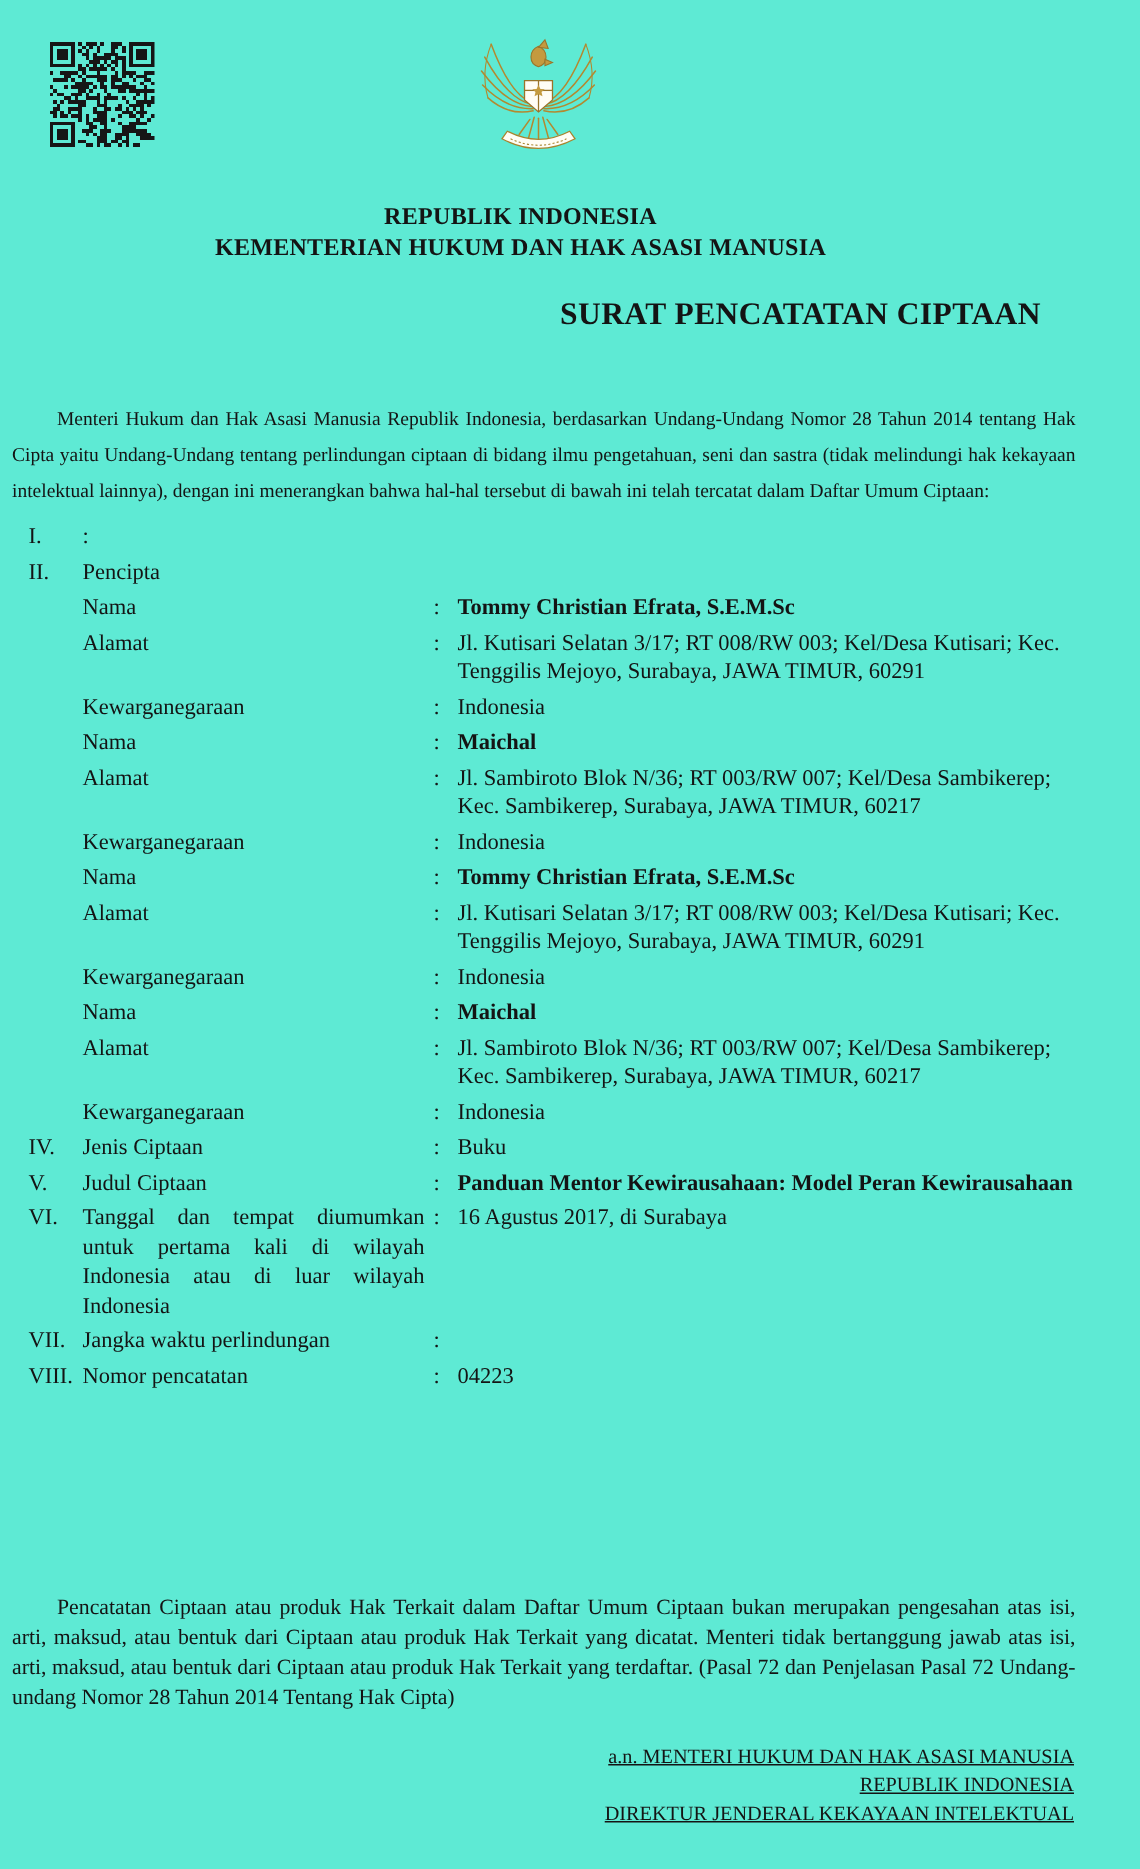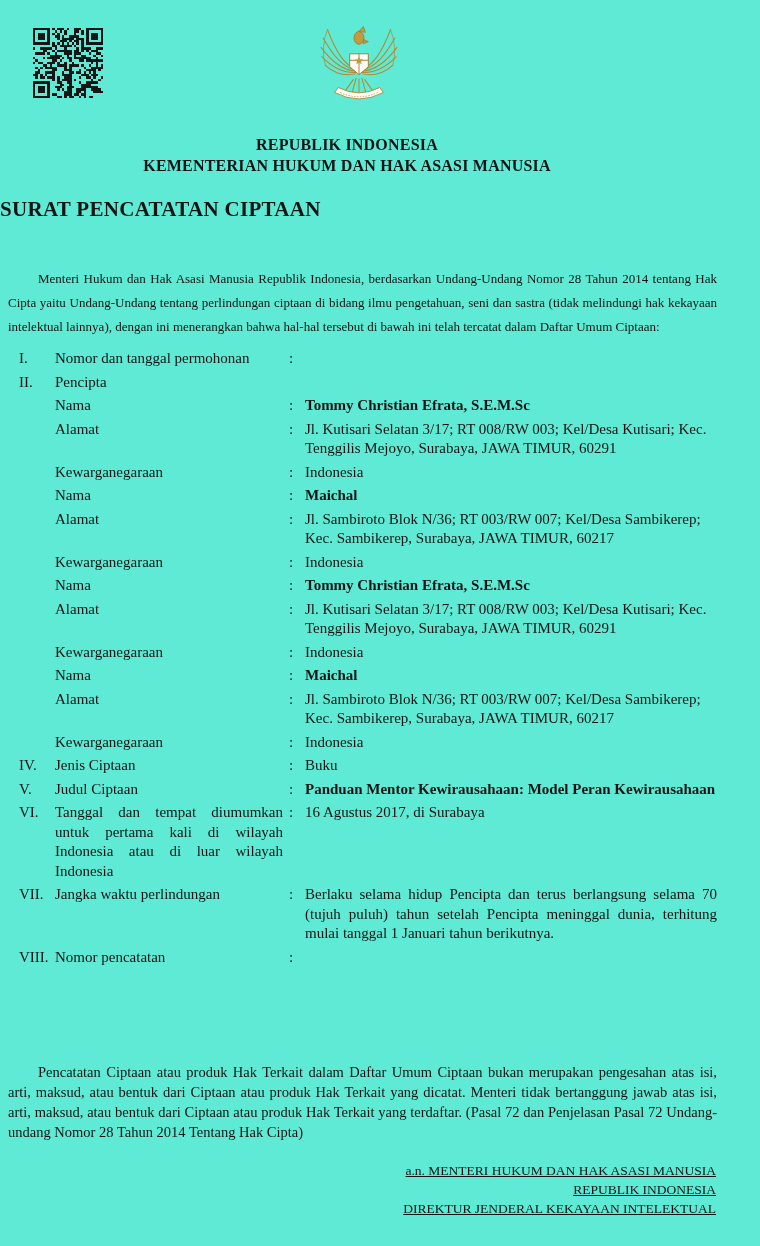--- a/index.html
+++ b/index.html
@@ -14,21 +14,21 @@
   .qr{position:absolute;left:33px;top:28px;width:70px;height:70px;}
   .qr svg{width:70px;height:70px;shape-rendering:crispEdges;}
   .garuda{position:absolute;left:316px;top:18px;width:86px;height:96px;}
   .hdr{
     position:absolute;top:134px;left:0;width:694px;
     text-align:center;font-weight:bold;font-size:16px;line-height:21px;
     letter-spacing:0.2px;
   }
   .doc-title{
     position:absolute;top:196px;left:0;width:694px;
-    text-align:left;font-weight:bold;font-size:21px;line-height:26px;
+    text-align:right;font-weight:bold;font-size:21px;line-height:26px;
     letter-spacing:0.3px;
   }
   .intro{
     position:absolute;top:254px;left:8px;width:709px;
     font-size:13px;line-height:24px;text-align:justify;text-indent:30px;
   }
   .items{position:absolute;top:349px;left:19px;width:698px;font-size:15px;}
   .row{display:grid;grid-template-columns:36px 234px 16px 1fr;line-height:19.5px;margin-bottom:4px;}
   .row .num{text-align:left;}
   .row .label{padding-right:6px;}
@@ -520,21 +520,20 @@
     <div>KEMENTERIAN HUKUM DAN HAK ASASI MANUSIA</div>
   </div>
 
   <div class="doc-title">SURAT PENCATATAN CIPTAAN</div>
 
   <p class="intro">Menteri Hukum dan Hak Asasi Manusia Republik Indonesia, berdasarkan Undang-Undang Nomor 28 Tahun 2014 tentang Hak Cipta yaitu Undang-Undang tentang perlindungan ciptaan di bidang ilmu pengetahuan, seni dan sastra (tidak melindungi hak kekayaan intelektual lainnya), dengan ini menerangkan bahwa hal-hal tersebut di bawah ini telah tercatat dalam Daftar Umum Ciptaan:</p>
 
   <div class="items">
       <div class="row">
         <span class="num">I.</span>
-        <span class="label">Nomor dan tanggal permohonan</span>
         <span class="colon">:</span>
       </div>
       <div class="row">
         <span class="num">II.</span>
         <span class="label">Pencipta</span>
         <span class="colon"></span>
         <span class="value"></span>
       </div>
       <div class="row">
         <span class="num"></span>
@@ -623,26 +622,26 @@
       <div class="row">
         <span class="num">VI.</span>
         <span class="label just">Tanggal dan tempat diumumkan untuk pertama kali di wilayah Indonesia atau di luar wilayah Indonesia</span>
         <span class="colon">:</span>
         <span class="value">16 Agustus 2017, di Surabaya</span>
       </div>
       <div class="row">
         <span class="num">VII.</span>
         <span class="label">Jangka waktu perlindungan</span>
         <span class="colon">:</span>
-        <span class="value just">Berlaku selama hidup Pencipta dan terus berlangsung selama 70 (tujuh puluh) tahun setelah Pencipta meninggal dunia, terhitung mulai tanggal 1 Januari tahun berikutnya.</span>
       </div>
       <div class="row">
         <span class="num">VIII.</span>
         <span class="label">Nomor pencatatan</span>
         <span class="colon">:</span>
+        <span class="value">04223</span>
       </div>
     </div>
 
   <p class="disclaimer">Pencatatan Ciptaan atau produk Hak Terkait dalam Daftar Umum Ciptaan bukan merupakan pengesahan atas isi, arti, maksud, atau bentuk dari Ciptaan atau produk Hak Terkait yang dicatat. Menteri tidak bertanggung jawab atas isi, arti, maksud, atau bentuk dari Ciptaan atau produk Hak Terkait yang terdaftar. (Pasal 72 dan Penjelasan Pasal 72 Undang-undang Nomor 28 Tahun 2014 Tentang Hak Cipta)</p>
 
   <div class="sig">
     <div>a.n. MENTERI HUKUM DAN HAK ASASI MANUSIA</div>
     <div>REPUBLIK INDONESIA</div>
     <div>DIREKTUR JENDERAL KEKAYAAN INTELEKTUAL</div>
   </div>

